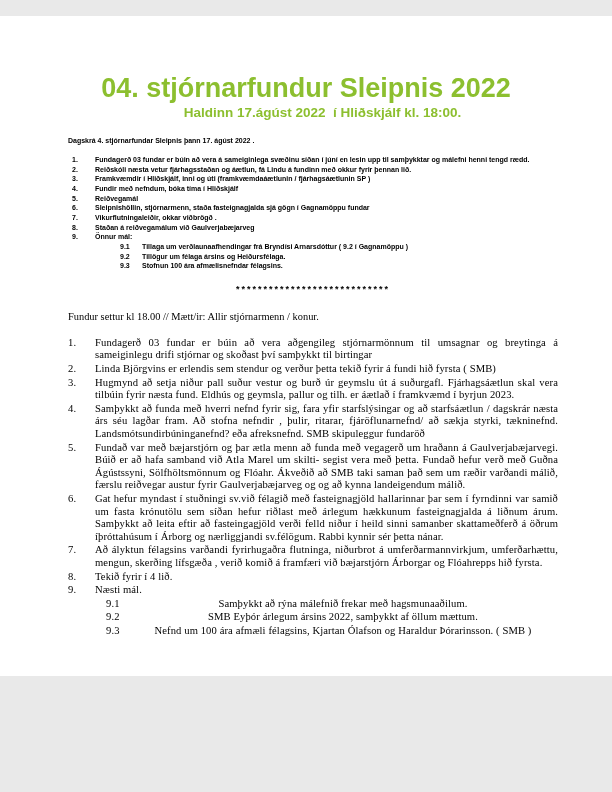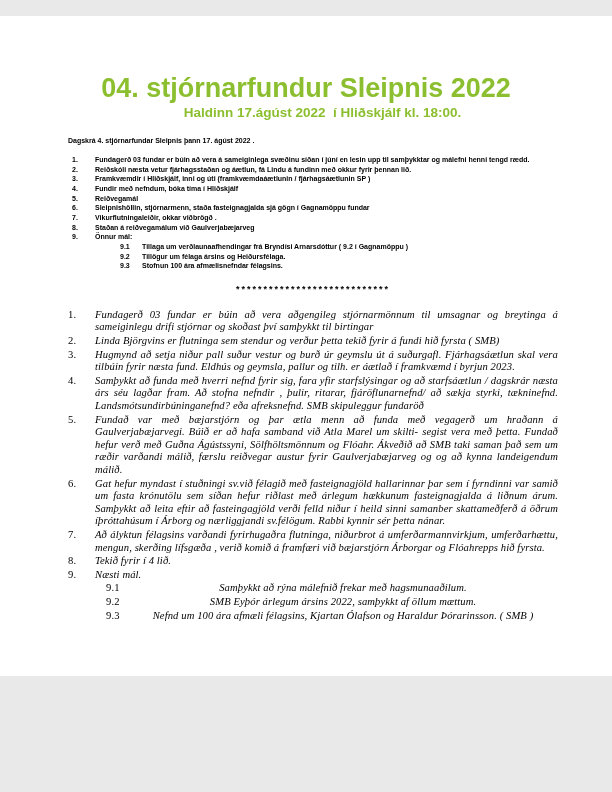--- a/index.html
+++ b/index.html
@@ -28,21 +28,21 @@
   .a-sub{display:flex;margin-left:52px;}
   .a-sub .a-num{width:22px;}
   .divider{
     margin-top:13px;text-align:center;font-family:"Liberation Sans",sans-serif;
     font-weight:bold;font-size:9px;letter-spacing:2px;
   }
   .opening{margin-top:17px;font-size:10.4px;}
   .minutes{margin-top:15px;font-size:10.6px;line-height:12.6px;letter-spacing:0.1px;}
   .m-row{display:flex;margin-bottom:1px;}
   .m-num{flex:none;width:27px;}
-  .m-text{flex:1;text-align:justify;font-style:italic;}
+  .m-text{flex:1;text-align:justify;}
   .m-sub{display:flex;margin-left:38px;margin-bottom:1px;}
   .m-sub .m-num{width:22px;}
   .m-sub .m-text{text-align:center;}
   .footer{margin-top:21px;font-size:10.6px;line-height:13px;}
 </style>
 </head>
 <body>
 
 <div class="page">
 
@@ -100,29 +100,30 @@
         <span class="a-text">Tillögur um félaga ársins og Heiðursfélaga.</span>
       </div>
       <div class="a-sub">
         <span class="a-num">9.3</span>
         <span class="a-text">Stofnun 100 ára afmælisnefndar félagsins.</span>
       </div>
     </div>
 
     <div class="divider">****************************</div>
 
+    <div class="opening">Fundur settur kl 18.00 // Mætt/ir: Allir stjórnarmenn / konur.</div>
 
     <div class="minutes">
       <div class="m-row">
         <span class="m-num">1.</span>
         <span class="m-text">Fundagerð 03 fundar er búin að vera aðgengileg stjórnarmönnum til umsagnar og breytinga á sameiginlegu drifi stjórnar og skoðast því samþykkt til birtingar</span>
       </div>
       <div class="m-row">
         <span class="m-num">2.</span>
-        <span class="m-text">Linda Björgvins er flutninga sem stendur og verður þetta tekið fyrir á fundi hið fyrsta ( SMB)</span>
+        <span class="m-text">Linda Björgvins er erlendis sem stendur og verður þetta tekið fyrir á fundi hið fyrsta ( SMB)</span>
       </div>
       <div class="m-row">
         <span class="m-num">3.</span>
         <span class="m-text">Hugmynd að setja niður pall suður vestur og burð úr geymslu út á suðurgafl. Fjárhagsáætlun skal vera tilbúin fyrir næsta fund. Eldhús og geymsla, pallur og tilh. er áætlað í framkvæmd í byrjun 2023.</span>
       </div>
       <div class="m-row">
         <span class="m-num">4.</span>
         <span class="m-text">Samþykkt að funda með hverri nefnd fyrir sig, fara yfir starfslýsingar og að starfsáætlun / dagskrár næsta árs séu lagðar fram. Að stofna nefndir , þulir, ritarar, fjáröflunarnefnd/ að sækja styrki, tækninefnd. Landsmótsundirbúninganefnd? eða afreksnefnd. SMB skipuleggur fundaröð</span>
       </div>
       <div class="m-row">

